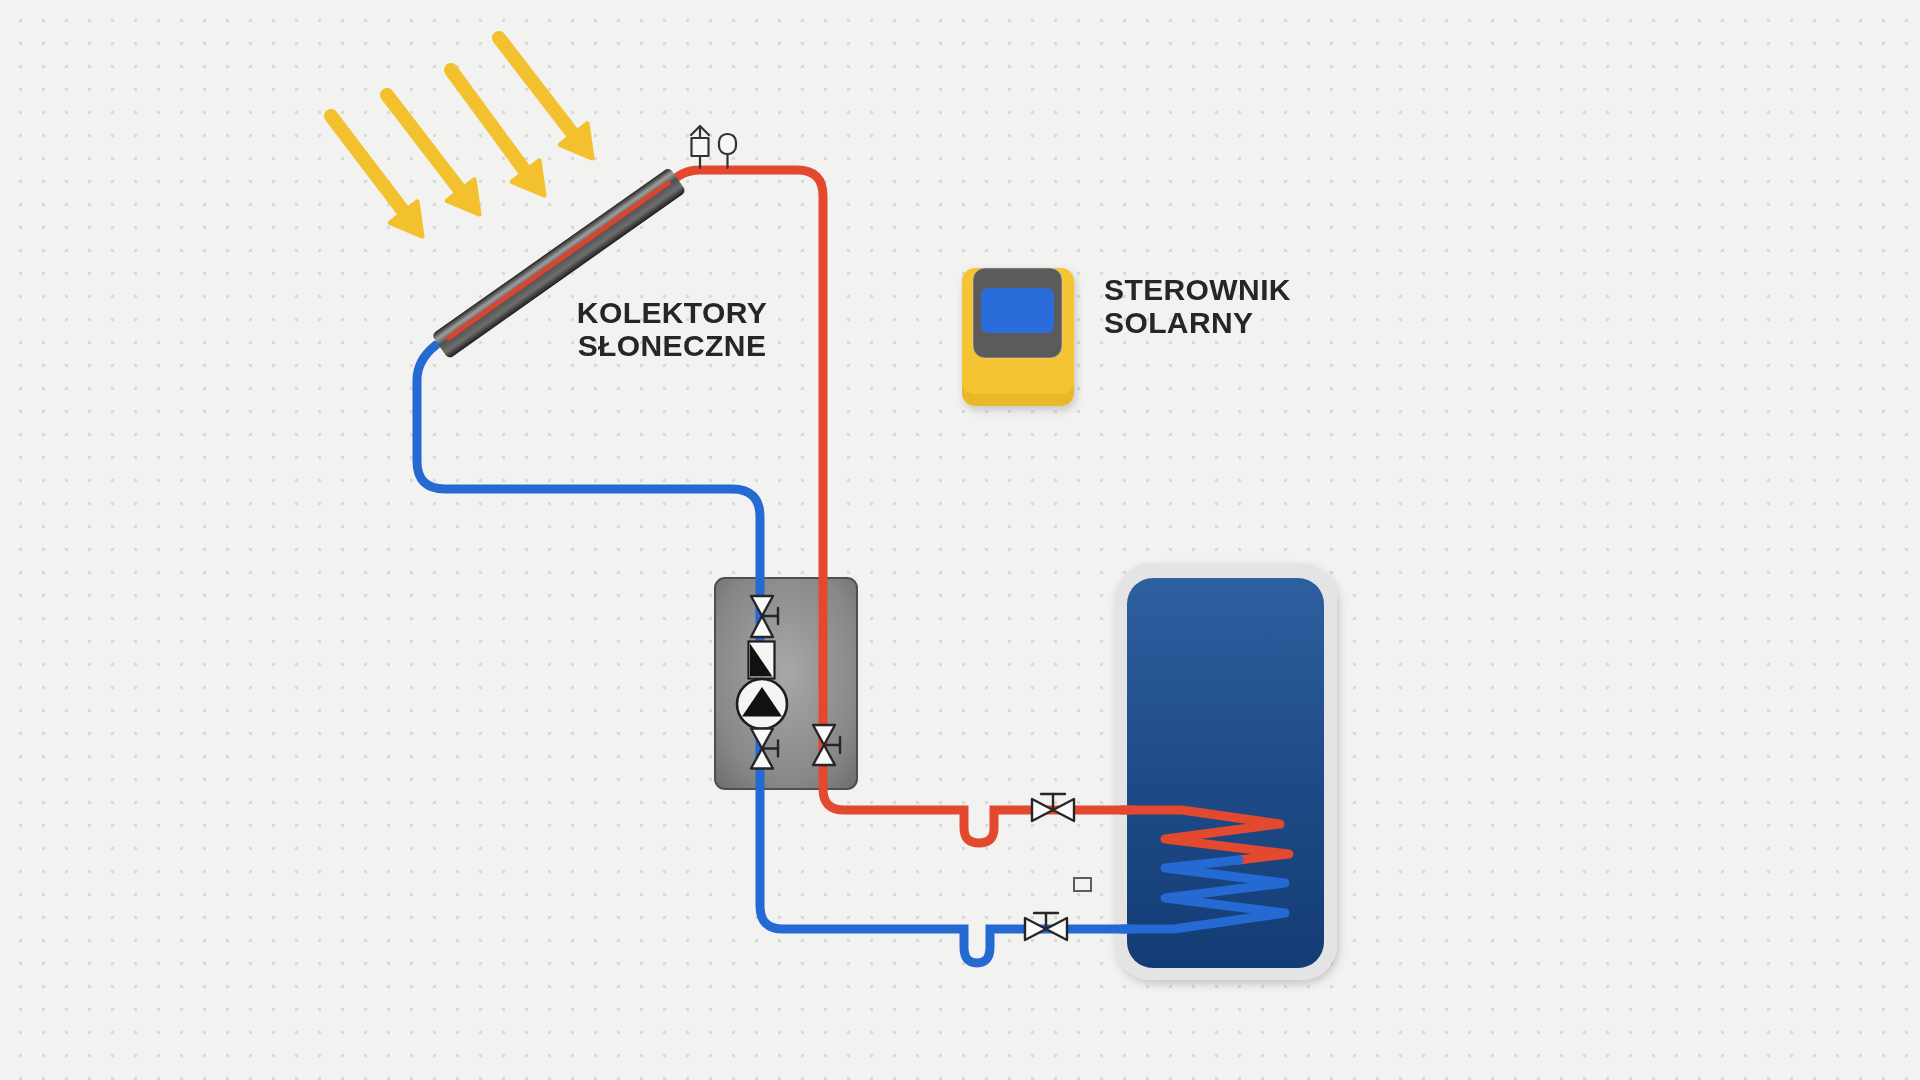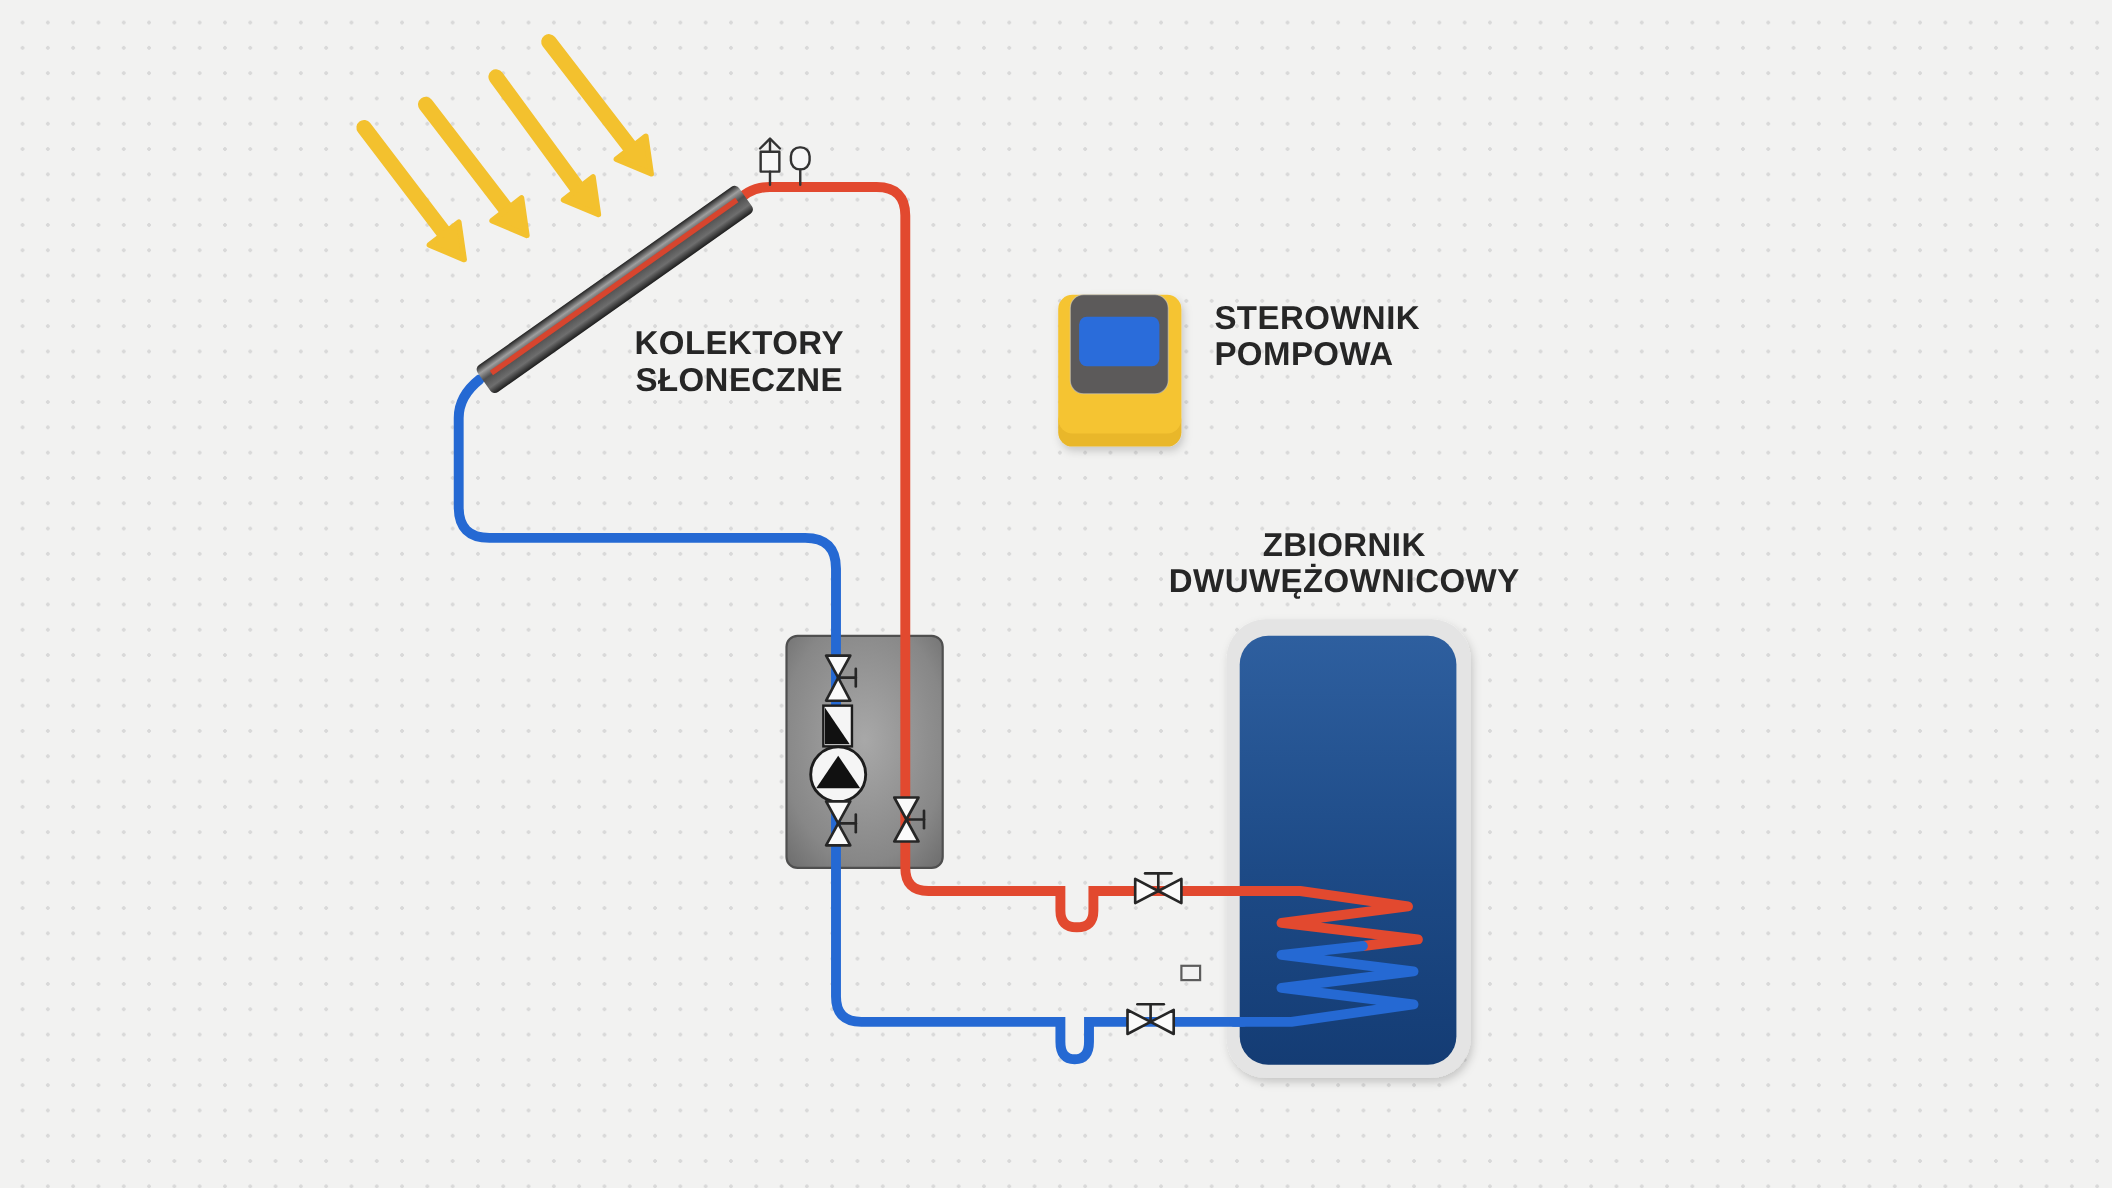--- a/index.html
+++ b/index.html
@@ -159,22 +159,18 @@
     </g>
   </svg>
 
   <div class="label center" style="left:470px;top:296px;width:340px;">
     <span>KOLEKTORY</span><br>
     <span>SŁONECZNE</span>
   </div>
 
   <div class="label" style="left:1072px;top:273px;">
     <span>STEROWNIK</span><br>
-    <span>POMPOWA</span>
+    <span>SOLARNY</span>
   </div>
 
-  <div class="label center" style="left:1030px;top:479px;width:320px;">
-    <span>ZBIORNIK</span><br>
-    <span>DWUWĘŻOWNICOWY</span>
-  </div>
 
 
 </div>
 
 </body></html>

